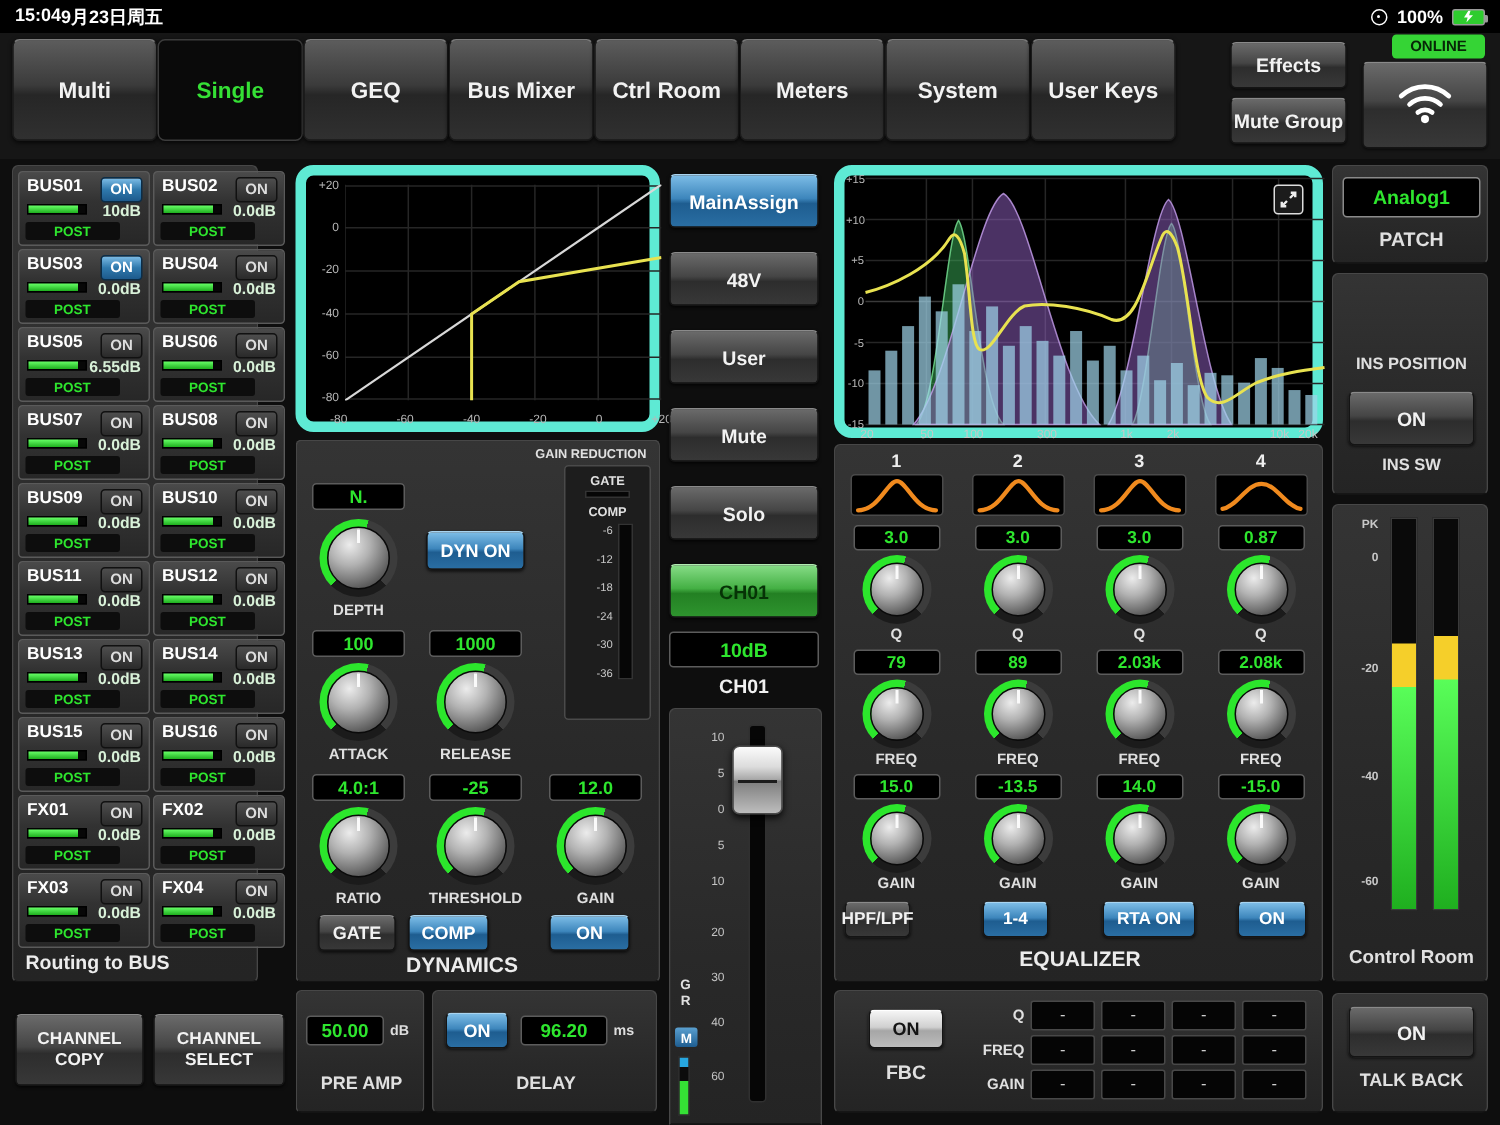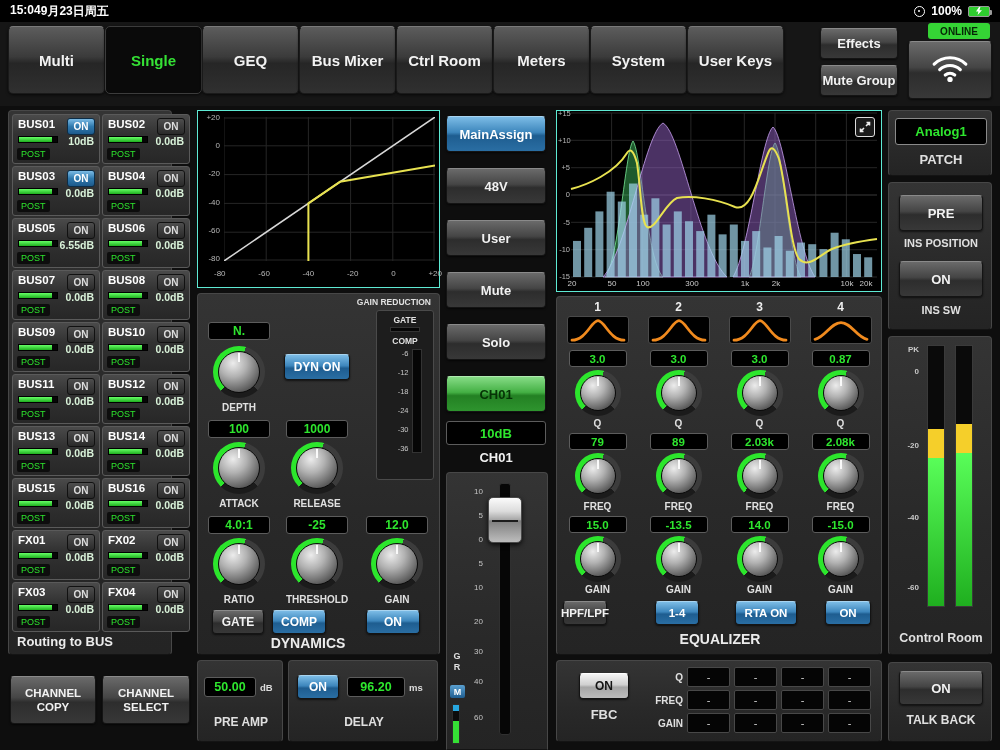--- a/index.html
+++ b/index.html
@@ -35,25 +35,25 @@
 .sec-title{font-size:14px;font-weight:bold;color:#ececec;text-align:center}
 
 .bus-grid{display:grid;grid-template-columns:repeat(2,88px);gap:2px;padding:3px}
 .bus-cell{width:88px;height:50px;background:linear-gradient(#4a4a4a,#323232 40%,#272727);border:1px solid #5a5a5a;border-radius:3px;position:relative}
 .bus-name{position:absolute;left:5px;top:3px;font-size:11.5px;font-weight:bold;color:#fff}
 .bus-on{position:absolute;right:4px;top:3px;width:28px;height:17px;font-size:10px;font-weight:bold;color:#ddd;background:linear-gradient(#4e4e4e,#2a2a2a);border:1px solid #111;border-radius:3px;display:flex;align-items:center;justify-content:center}
 .bus-on.act{background:linear-gradient(#7cbce6,#2f79ad 50%,#1d5a8c);color:#fff;border-color:#0c2d47}
 .bus-meter{position:absolute;left:5px;top:21px;width:40px;height:7px;background:#070707;border:1px solid #000}
 .bus-meter::after{content:"";display:block;height:100%;width:88%;background:linear-gradient(#66ff66,#1faf1f)}
 .bus-val{position:absolute;right:5px;top:20px;font-size:10.5px;font-weight:bold;color:#d9f2d9}
-.bus-tap{position:absolute;left:4px;bottom:3px;font-size:9px;font-weight:normal;color:#2ee62e;background:#0d0d0d;padding:1px 4px;border-radius:2px}
+.bus-tap{position:absolute;left:4px;bottom:3px;font-size:9px;font-weight:bold;color:#2ee62e;background:#0d0d0d;padding:1px 19px;border-radius:2px}
 .routing-title{position:absolute;left:8px;bottom:5px;font-size:13px;font-weight:bold;color:#ececec}
 .twoline{flex-direction:column;font-size:11.5px;line-height:14px}
 
-.blackpanel{position:absolute;background:#000;border:1px solid #5eead4;border-radius:0}
+.blackpanel{position:absolute;background:#000;border:7px solid #5eead4;border-radius:12px}
 .axis-x{display:flex;justify-content:space-between;font-size:8px;color:#b8b8b8}
 .axis-y{display:flex;flex-direction:column;justify-content:space-between;font-size:8px;color:#b8b8b8;text-align:right}
 .eqf-t{position:absolute;width:22px;text-align:center;font-size:8px;color:#c8c8c8}
 
 .grbox{position:absolute;background:#1d1d1d;border:1px solid #4a4a4a;border-radius:3px;display:flex;flex-direction:column;align-items:center}
 .gr-strip{width:30px;height:5px;background:#060606;border:1px solid #333;margin-top:2px}
 .gr-row{display:flex;margin-top:3px}
 .gr-ticks{display:flex;flex-direction:column;justify-content:space-between;font-size:7.5px;color:#c8c8c8;text-align:right;width:20px;height:104px}
 .gr-bar{width:10px;height:104px;background:#060606;border:1px solid #333;margin-left:3px}
 .smlab{font-size:8.5px;font-weight:bold;color:#e0e0e0}
@@ -589,21 +589,20 @@
       </div>
     </div>
 </div>
 
 <div class="panel" style="left:888px;top:110px;width:104px;height:66px">
   <div class="valbox abs" style="left:6px;top:7px;width:92px;height:27px;font-size:13px;border-color:#8a8a8a">Analog1</div>
   <div class="abs lab" style="left:0;top:41px;width:104px;font-size:13px">PATCH</div>
 </div>
 
 <div class="panel" style="left:888px;top:182px;width:104px;height:148px">
-  <div class="btn abs" style="left:10px;top:12px;width:84px;height:36px;font-size:13px">PRE</div>
   <div class="abs lab" style="left:0;top:54px;width:104px;font-size:11px">INS POSITION</div>
   <div class="btn abs" style="left:10px;top:78px;width:84px;height:36px;font-size:13px">ON</div>
   <div class="abs lab" style="left:0;top:121px;width:104px;font-size:11px">INS SW</div>
 </div>
 
 <div class="panel" style="left:888px;top:336px;width:104px;height:319px">
   <div class="abs" style="left:6px;top:8px;width:24px;height:256px">
       <div class="cr-t" style="top: 0px;">PK</div>
       <div class="cr-t" style="top: 22px;">0</div>
       <div class="cr-t" style="top: 96px;">-20</div>

